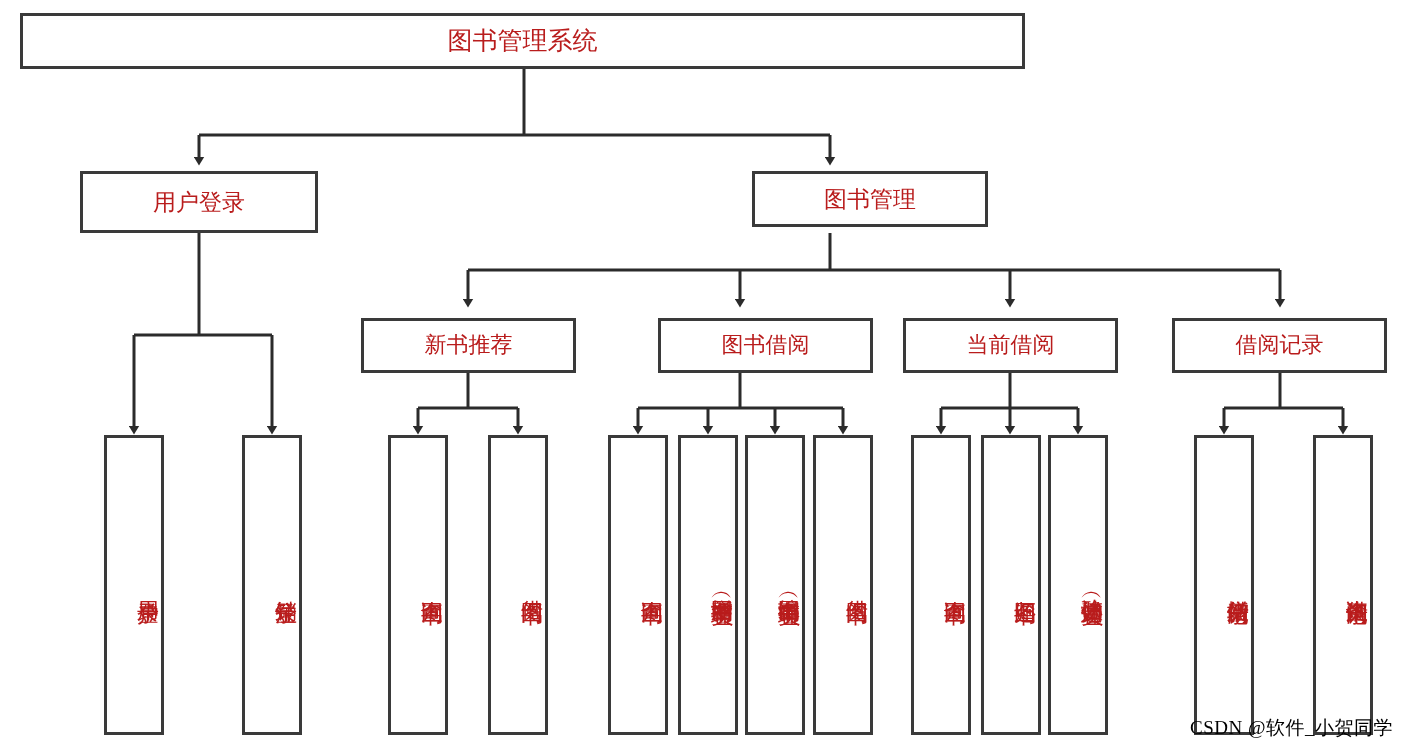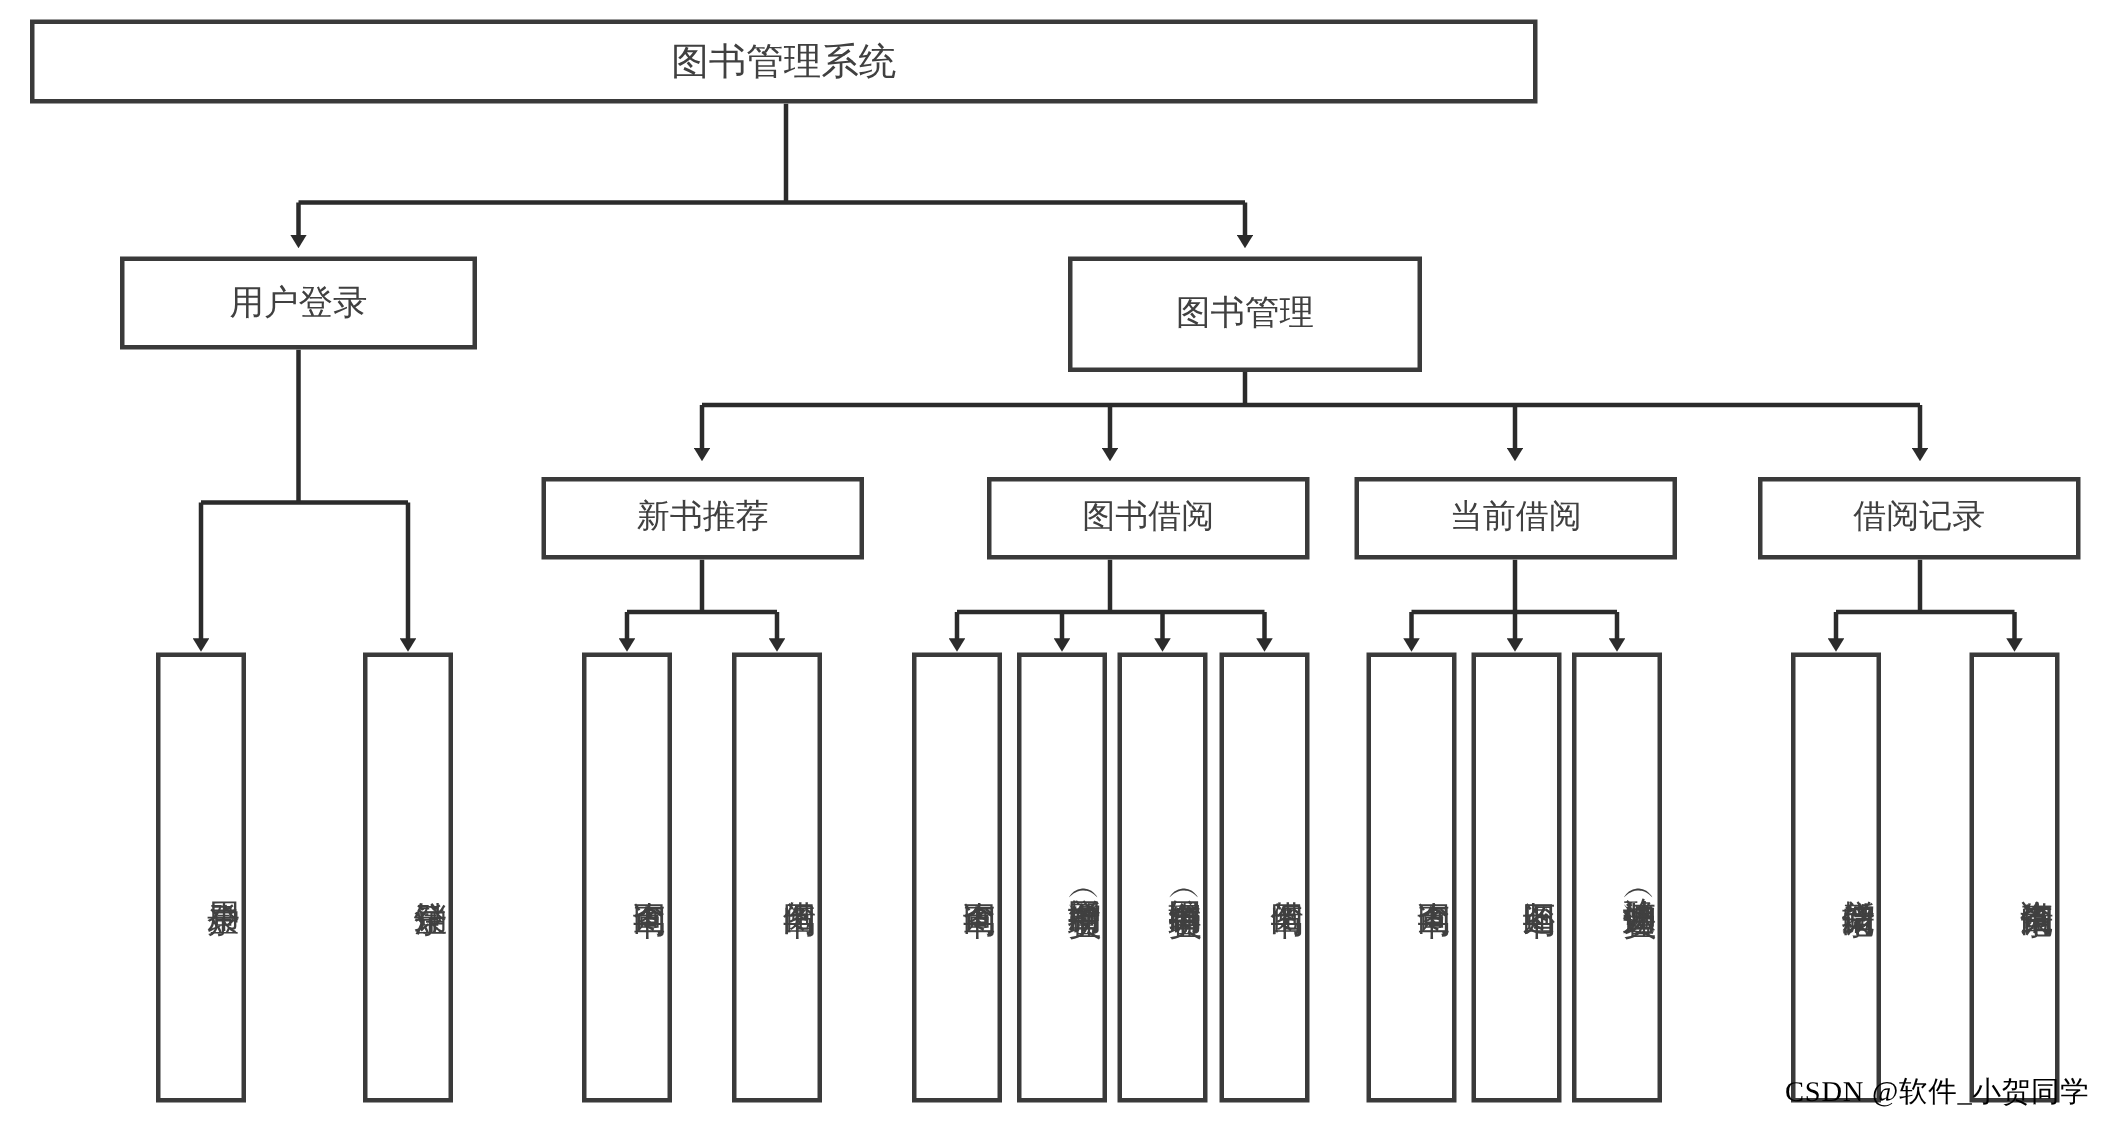--- a/index.html
+++ b/index.html
@@ -15,21 +15,21 @@
     width: 1405px;
     height: 747px;
     background: #ffffff;
     overflow: hidden;
   }
   .node {
     position: absolute;
     box-sizing: border-box;
     border: 3px solid #3a3a3a;
     background: #ffffff;
-    color: #404040;
+    color: #b91c1c;
     display: flex;
     align-items: center;
     justify-content: center;
     text-align: center;
     line-height: 1.22;
   }
   .node.root {
     font-size: 25px;
   }
   .node.level2 {
@@ -122,21 +122,21 @@
       <path d="M1224,408 L1343,408"></path>
       <path d="M1224,408 L1224,427" marker-end="url(#arrow)"></path>
       <path d="M1343,408 L1343,427" marker-end="url(#arrow)"></path>
     </g>
   </svg>
 
   <div class="node root" style="left:20px; top:13px; width:1005px; height:56px;">图书管理系统</div>
 
   <div class="node level2" style="left:80px; top:171px; width:238px; height:62px;">用户登录</div>
 
-  <div class="node level2" style="left:712px; top:171px; width:236px; height:77px;">图书管理</div>
+  <div class="node level2" style="left:752px; top:171px; width:236px; height:56px;">图书管理</div>
 
   <div class="node level3" style="left:361px; top:318px; width:215px; height:55px;">新书推荐</div>
 
   <div class="node level3" style="left:633px; top:318px; width:215px; height:55px;margin-left:25px;">图书借阅</div>
 
   <div class="node level3" style="left:1172px; top:318px; width:215px; height:55px;">借阅记录</div>
 
   <div class="node level3" style="left:903px; top:318px; width:215px; height:55px;">当前借阅</div>
 
   <div class="node leaf" style="left:104px; top:435px; width:60px; height:300px;">用户登录</div>

